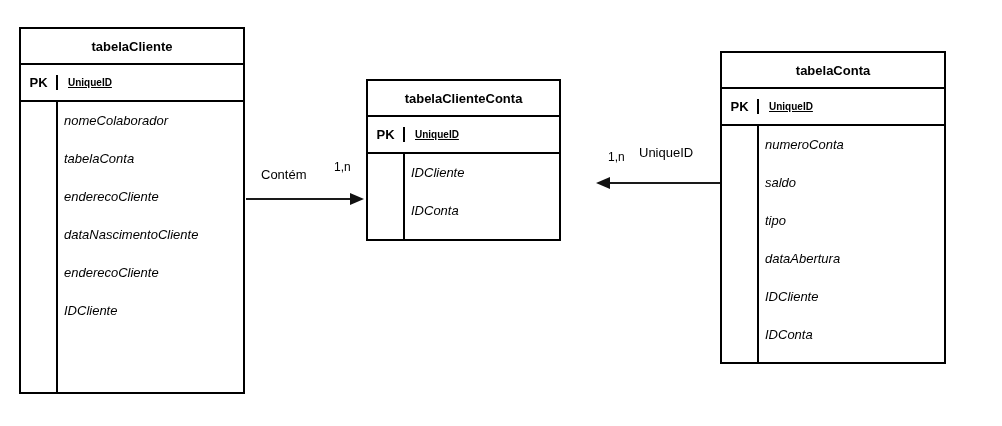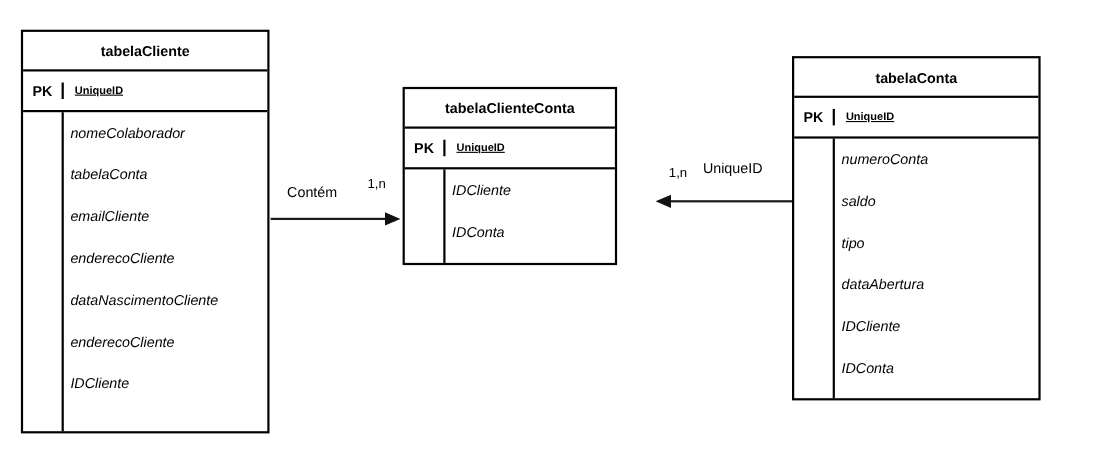--- a/index.html
+++ b/index.html
@@ -124,21 +124,20 @@
     <div class="er-title">tabelaCliente</div>
     <div class="er-pk-row">
       <div class="er-pk-badge">PK</div>
       <div class="er-pk-name">UniqueID</div>
     </div>
     <div class="er-body">
       <div class="er-gutter"></div>
       <div class="er-fields">
         <div class="er-field">nomeColaborador</div>
         <div class="er-field">tabelaConta</div>
-        <div class="er-field">emailCliente</div>
         <div class="er-field">enderecoCliente</div>
         <div class="er-field">dataNascimentoCliente</div>
         <div class="er-field">enderecoCliente</div>
         <div class="er-field">IDCliente</div>
       </div>
     </div>
   </div>
 
   <div class="er-table" style="left:366px; top:79px; width:195px; height:162px;">
     <div class="er-title">tabelaClienteConta</div>

